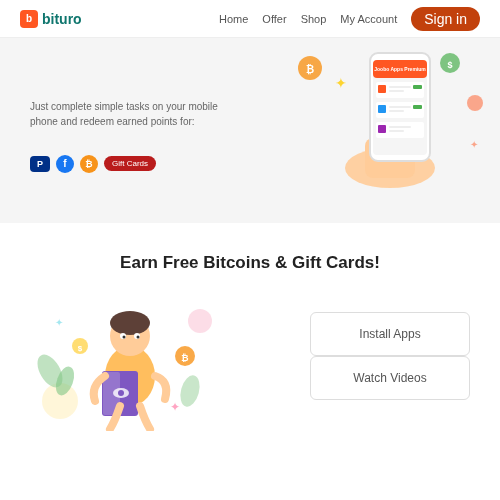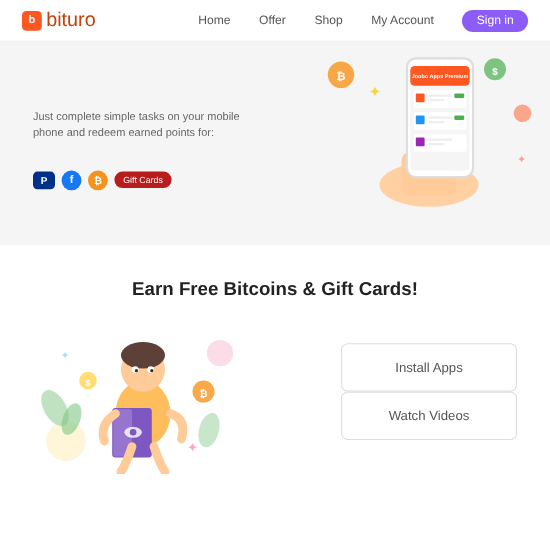--- a/index.html
+++ b/index.html
@@ -10,26 +10,26 @@
       display: flex; align-items: center; justify-content: space-between;
       padding: 8px 20px; background: #fff;
       border-bottom: 1px solid #eee; height: 38px;
     }
     .navbar-brand { display: flex; align-items: center; gap: 4px; }
     .navbar-logo-box {
       background: #ff5722; border-radius: 4px; width: 18px; height: 18px;
       display: flex; align-items: center; justify-content: center;
       color: #fff; font-weight: 900; font-size: 10px;
     }
-    .navbar-brand-name { color: #c2410c; font-weight: 400; font-size: 18px; }
-    .navbar-links { display: flex; align-items: center; gap: 26px; }
+    .navbar-brand-name { color: #0f766e; font-weight: 700; font-size: 14px; }
+    .navbar-links { display: flex; align-items: center; gap: 14px; }
     .navbar-links a { color: #555; text-decoration: none; font-size: 11px; }
     .btn-signin {
-      background: #8b5cf6; color: #fff; border: none; border-radius: 12px;
-      padding: 4px 13px; font-size: 11px; cursor: pointer;
+      background: #c2410c; color: #fff; border: none; border-radius: 12px;
+      padding: 4px 13px; font-size: 14px; cursor: pointer;
     }
 
     
     .hero {
       background: #f5f5f5; padding: 30px 30px 20px 30px;
       display: flex; align-items: center; justify-content: space-between;
       min-height: 185px; position: relative; overflow: hidden;
     }
     .hero-text { max-width: 200px; }
     .hero-text h1 { font-size: 22px; font-weight: 800; color: #222; line-height: 1.2; margin-bottom: 10px; }

